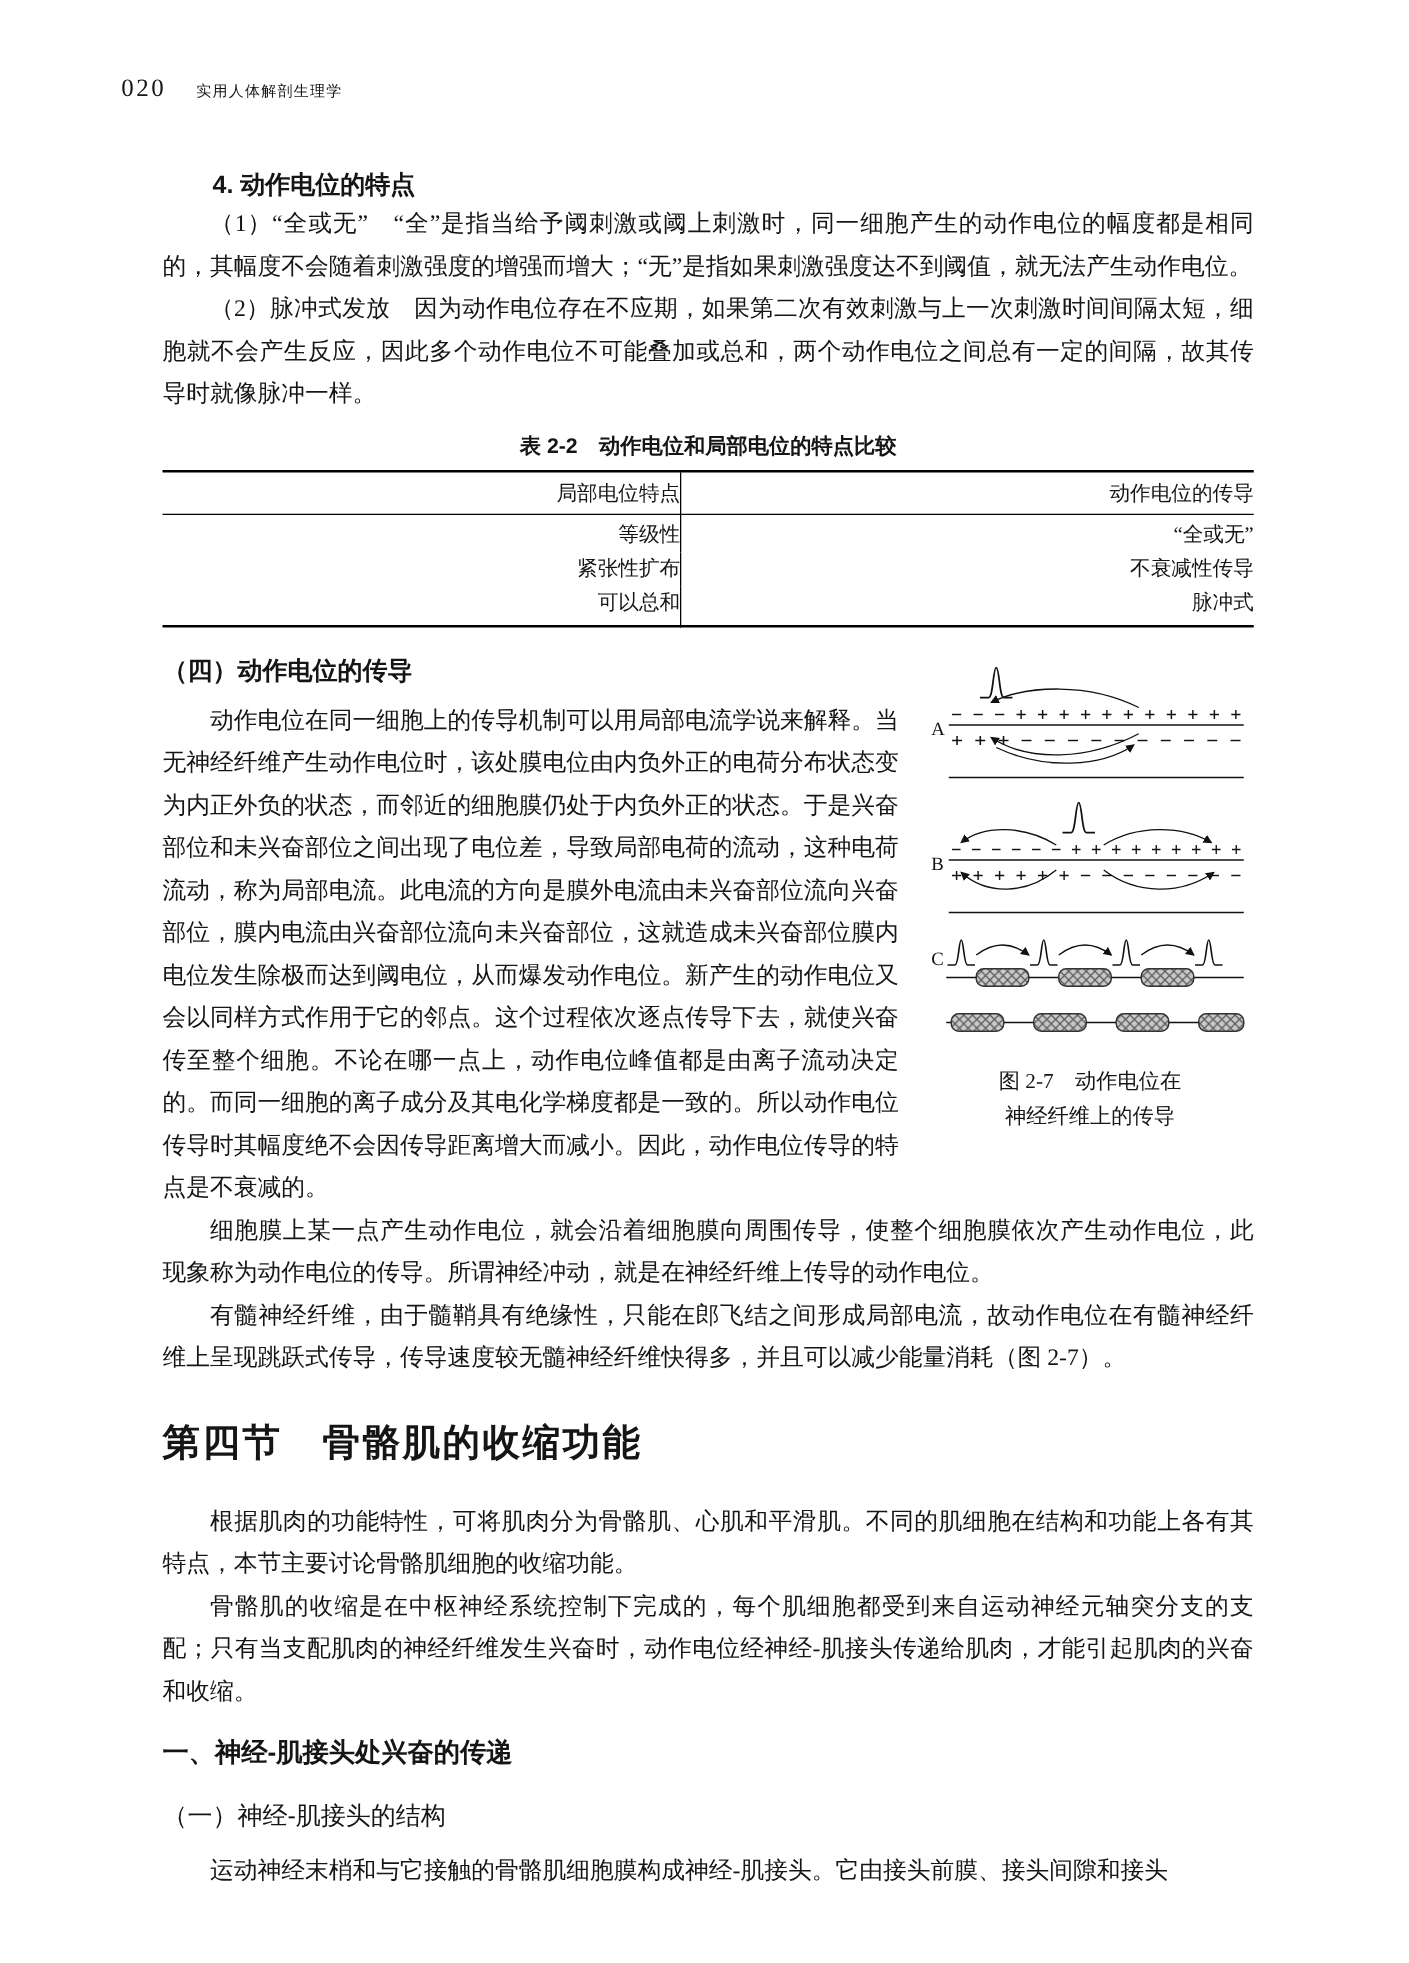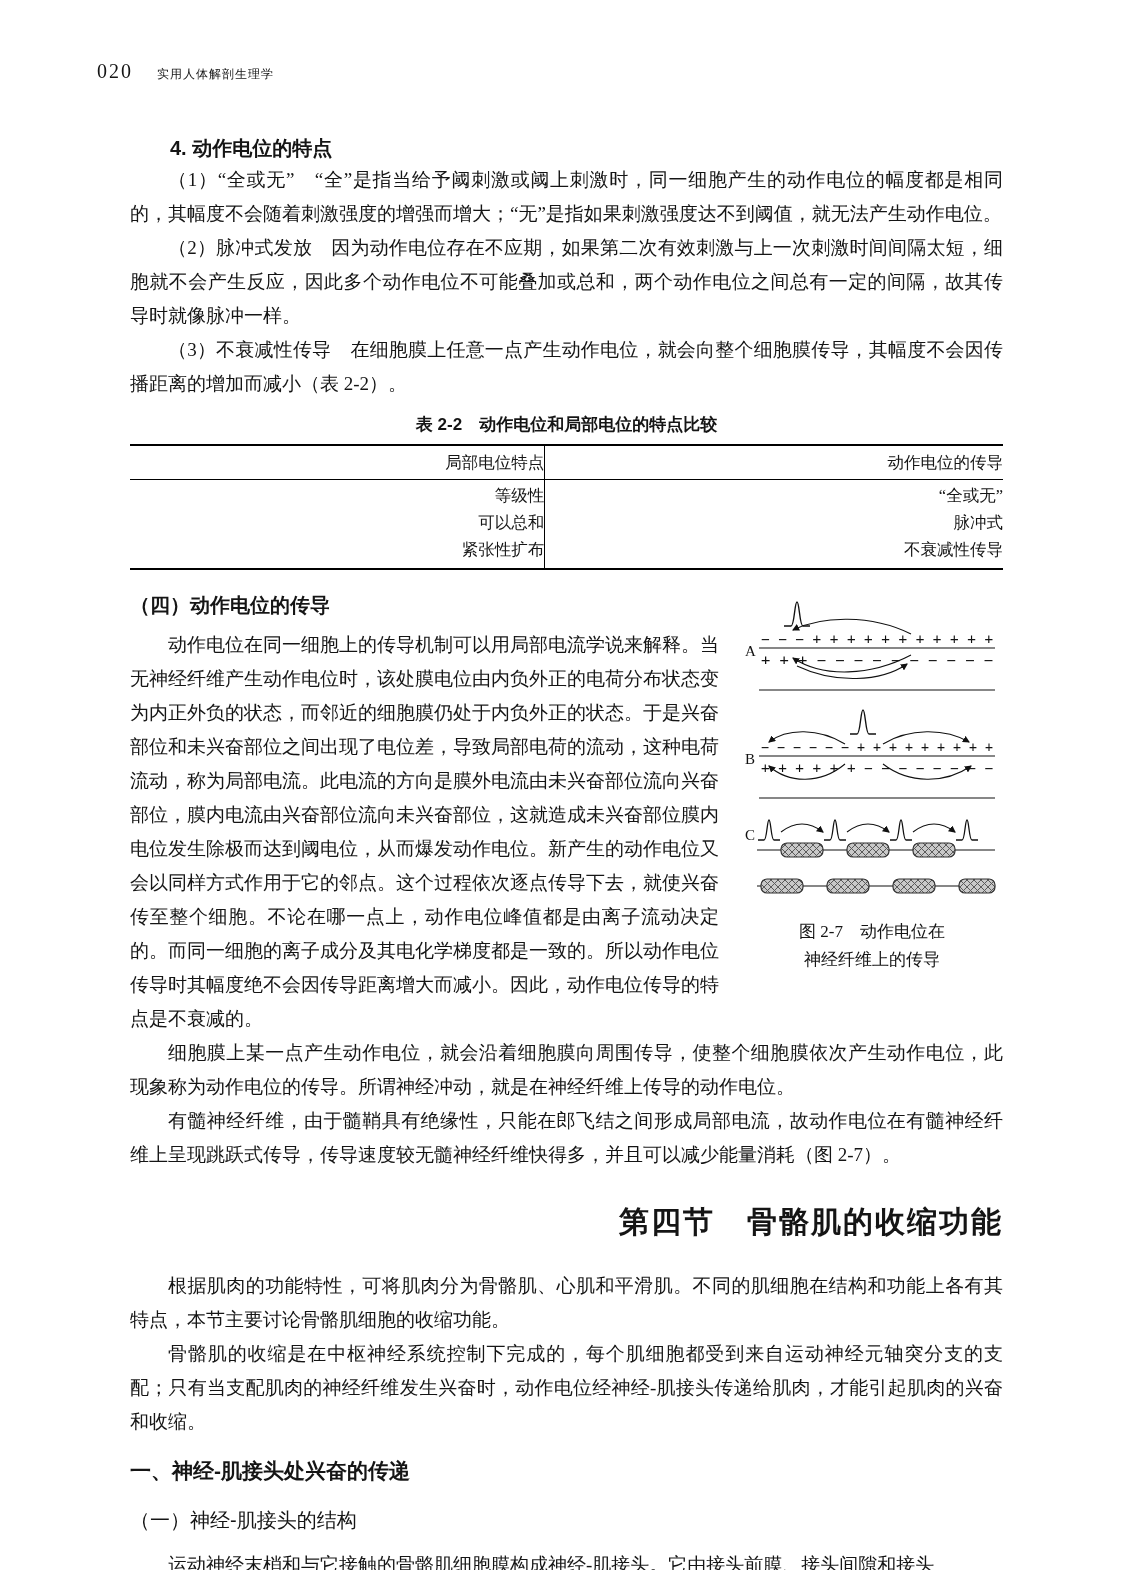--- a/index.html
+++ b/index.html
@@ -50,21 +50,21 @@
   }
   figcaption { font-size:17px; line-height:1.65; margin-top:10px; }
 
   .lbl { font-size:15px; font-family:"Liberation Serif",serif; fill:#111; }
   .charges { font-size:14px; fill:#111; font-family:"DejaVu Sans Mono","Liberation Mono",monospace; }
   .ln { stroke:#111; stroke-width:1.2; }
   .cur { fill:none; stroke:#111; stroke-width:1.1; }
   .myelin { fill:url(#hatch); stroke:#333; stroke-width:1.2; }
 
   h1.section-title {
-    font-size:30px; font-weight:bold; text-align:right;
+    font-size:30px; font-weight:bold; text-align:left;
     margin:30px 0 26px; letter-spacing:2px;
   }
   .h5 { font-size:21px; margin:16px 0 12px; }
   .h6 {
     font-family:"Liberation Sans","DejaVu Sans",sans-serif;
     font-weight:normal; font-size:20px; margin:20px 0 14px;
   }
   .clear { clear:both; }
 </style>
 </head>
@@ -73,42 +73,41 @@
 <div class="page">
 
   <div class="page-header">
     <span class="page-num">020</span>
     <span class="book-title">实用人体解剖生理学</span>
   </div>
 
   <h3 class="h-black indent mt-top">4. 动作电位的特点</h3>
   <p class="para">（1）“全或无”　“全”是指当给予阈刺激或阈上刺激时，同一细胞产生的动作电位的幅度都是相同的，其幅度不会随着刺激强度的增强而增大；“无”是指如果刺激强度达不到阈值，就无法产生动作电位。</p>
   <p class="para">（2）脉冲式发放　因为动作电位存在不应期，如果第二次有效刺激与上一次刺激时间间隔太短，细胞就不会产生反应，因此多个动作电位不可能叠加或总和，两个动作电位之间总有一定的间隔，故其传导时就像脉冲一样。</p>
-  <p class="para">（3）不衰减性传导　在细胞膜上任意一点产生动作电位，就会向整个细胞膜传导，其幅度不会因传播距离的增加而减小（表 2-2）。</p>
 
   <div class="tbl-caption">表 2-2　动作电位和局部电位的特点比较</div>
   <table class="tbl">
     <thead>
       <tr>
         <th class="col-left">局部电位特点</th>
         <th>动作电位的传导</th>
       </tr>
     </thead>
     <tbody>
       <tr>
         <td class="col-left">等级性</td>
         <td>“全或无”</td>
       </tr>
       <tr>
+        <td class="col-left">紧张性扩布</td>
+        <td>不衰减性传导</td>
+      </tr>
+      <tr>
         <td class="col-left">可以总和</td>
         <td>脉冲式</td>
-      </tr>
-      <tr>
-        <td class="col-left">紧张性扩布</td>
-        <td>不衰减性传导</td>
       </tr>
     </tbody>
   </table>
 
   <section class="conduction">
 
     <figure class="fig">
       <svg width="258" height="312" viewBox="0 0 258 312">
         <defs>
           <marker id="arr" viewBox="0 0 10 10" refX="8.5" refY="5" markerWidth="6.5" markerHeight="6.5" orient="auto-start-reverse">

